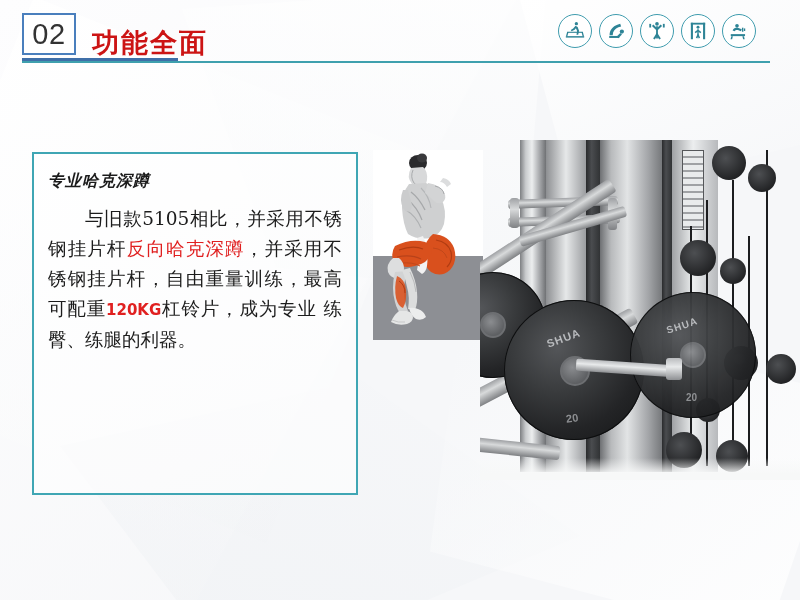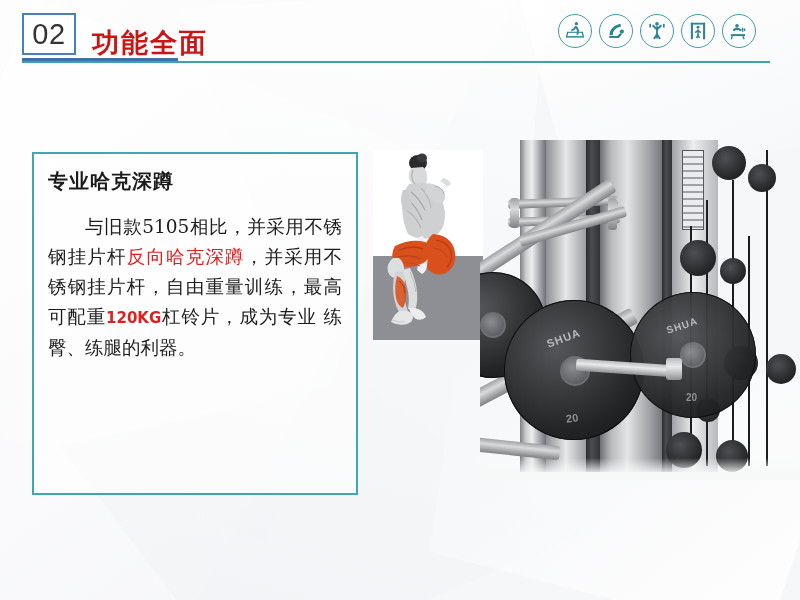--- a/index.html
+++ b/index.html
@@ -65,22 +65,23 @@
   .icon-circle svg{ display:block; }
 
   
   #text-card{
     position:absolute; left:32px; top:152px; width:326px; height:343px;
     border:2px solid #3fa6b4; background:rgba(255,255,255,.55);
     padding:10px 14px 8px 14px;
   }
   #card-title{
     font-family:"DejaVu Serif", serif; font-weight:bold;
-    font-size:20px; color:#1b1b1b; letter-spacing:1px; line-height:34px;
-    margin-bottom:14px;
+    font-size:16px; color:#1b1b1b; letter-spacing:1px; line-height:34px;
+    margin-bottom:6px;
+    font-style:italic;
   }
   .para{
     font-family:"DejaVu Serif", serif;
     font-size:18.5px; line-height:30px; color:#1c1c1c;
     text-indent:2em; text-align:justify; text-justify:inter-ideograph;
   }
   .para + .para{ margin-top:2px; }
   .hl{ color:#e02020; }
   .bold-red{ color:#e02020; font-weight:bold; font-family:"DejaVu Sans", sans-serif; font-size:15px;}
   .bk{ font-weight:normal; }

